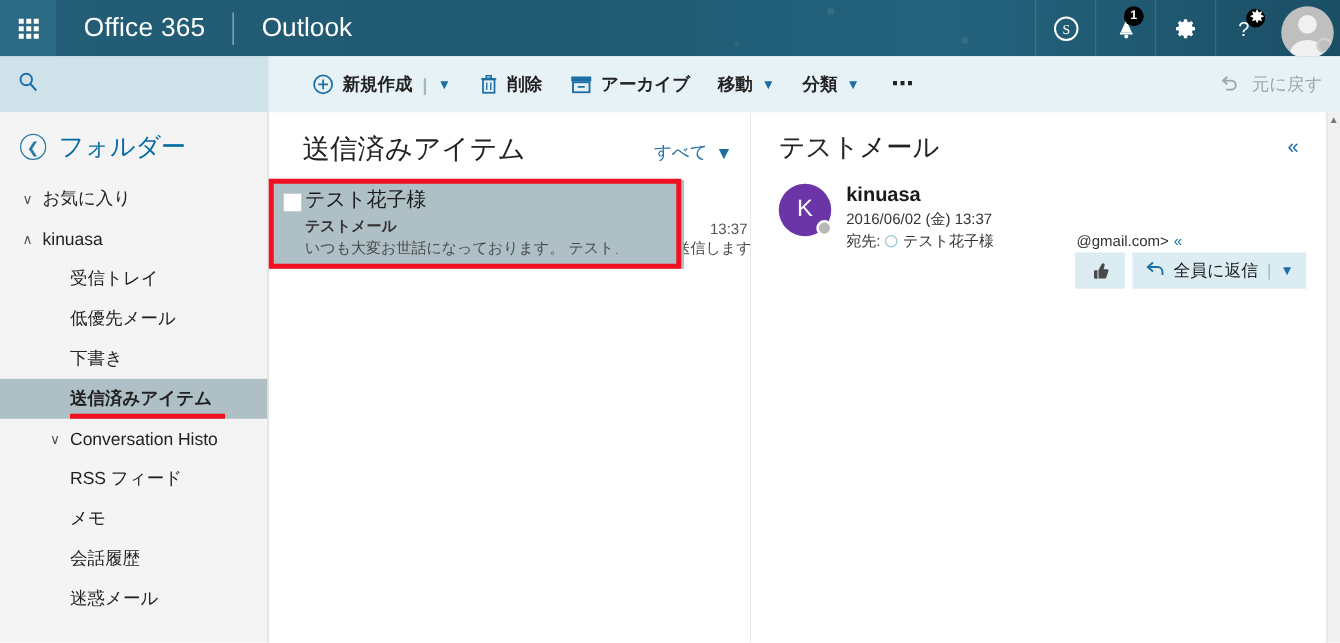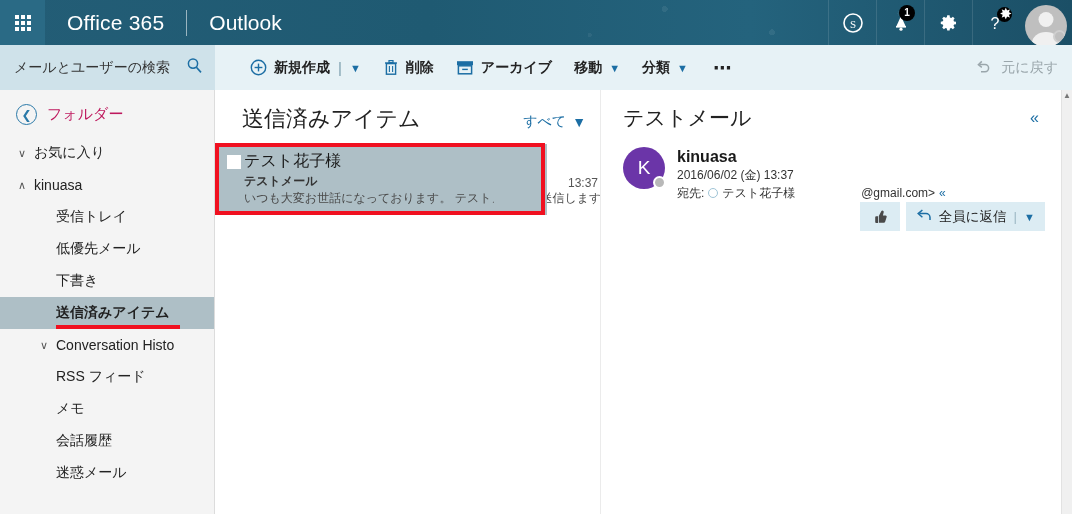--- a/index.html
+++ b/index.html
@@ -156,21 +156,21 @@
   .folders-head {
     display: flex; align-items: center; gap: 10px;
     padding: 14px 0 12px 16px; cursor: pointer;
   }
   .back-circle {
     width: 21px; height: 21px; border-radius: 50%;
     border: 1.6px solid #2a79a8; color: #2a79a8;
     display: flex; align-items: center; justify-content: center;
     font-size: 12px; line-height: 1;
   }
-  .folders-label { font-size: 15px; color: #be185d; }
+  .folders-label { font-size: 20px; color: #0369a1; }
 
   .navrow {
     display: flex; align-items: center;
     height: 32px; font-size: 14px; color: #222;
     cursor: pointer; padding-left: 18px; position: relative;
   }
   .navrow .chev {
     width: 16px; font-size: 11px; color: #555; flex: none;
   }
   .navrow.lvl1 { padding-left: 18px; }
@@ -357,21 +357,20 @@
     </div>
     <div class="avatar-top">
       <div class="avatar-circle">
         <span class="avatar-status"></span>
       </div>
     </div>
   </div>
 </div>
 
 <div class="searchbar">
-  <div class="search-text">メールとユーザーの検索</div>
   <div class="search-ico">
     <svg width="17" height="17" viewBox="0 0 17 17" aria-hidden="true">
       <circle cx="7" cy="6.6" r="4.6" fill="none" stroke="#1c6ea4" stroke-width="1.5"></circle>
       <line x1="10.4" y1="10.2" x2="15" y2="15.4" stroke="#1c6ea4" stroke-width="1.6"></line>
     </svg>
   </div>
 </div>
 
 <div class="cmdbar">
   <div class="cmd">

